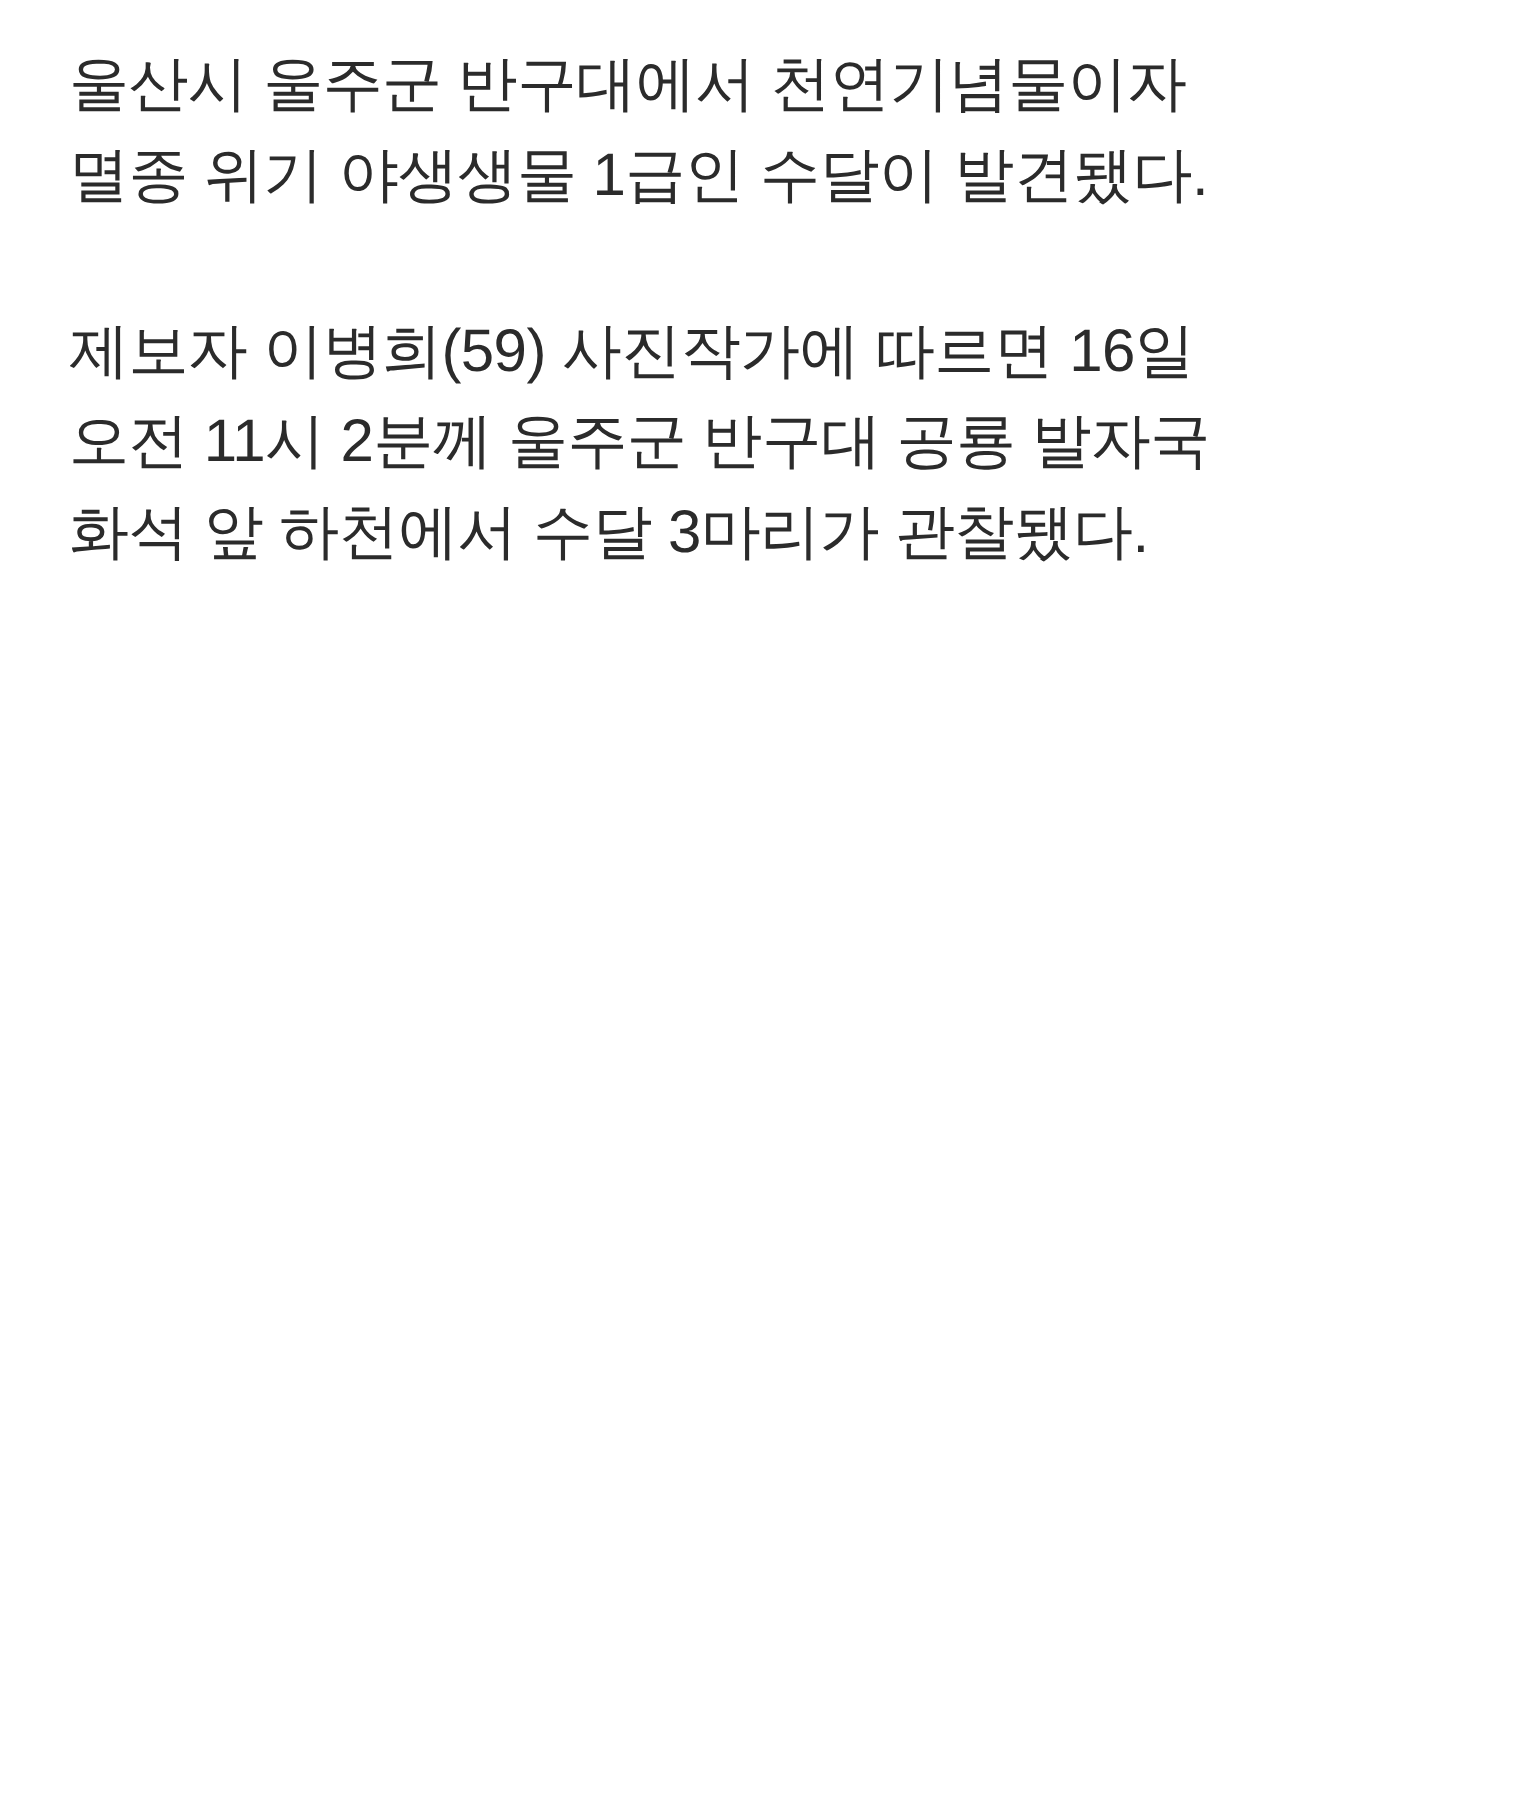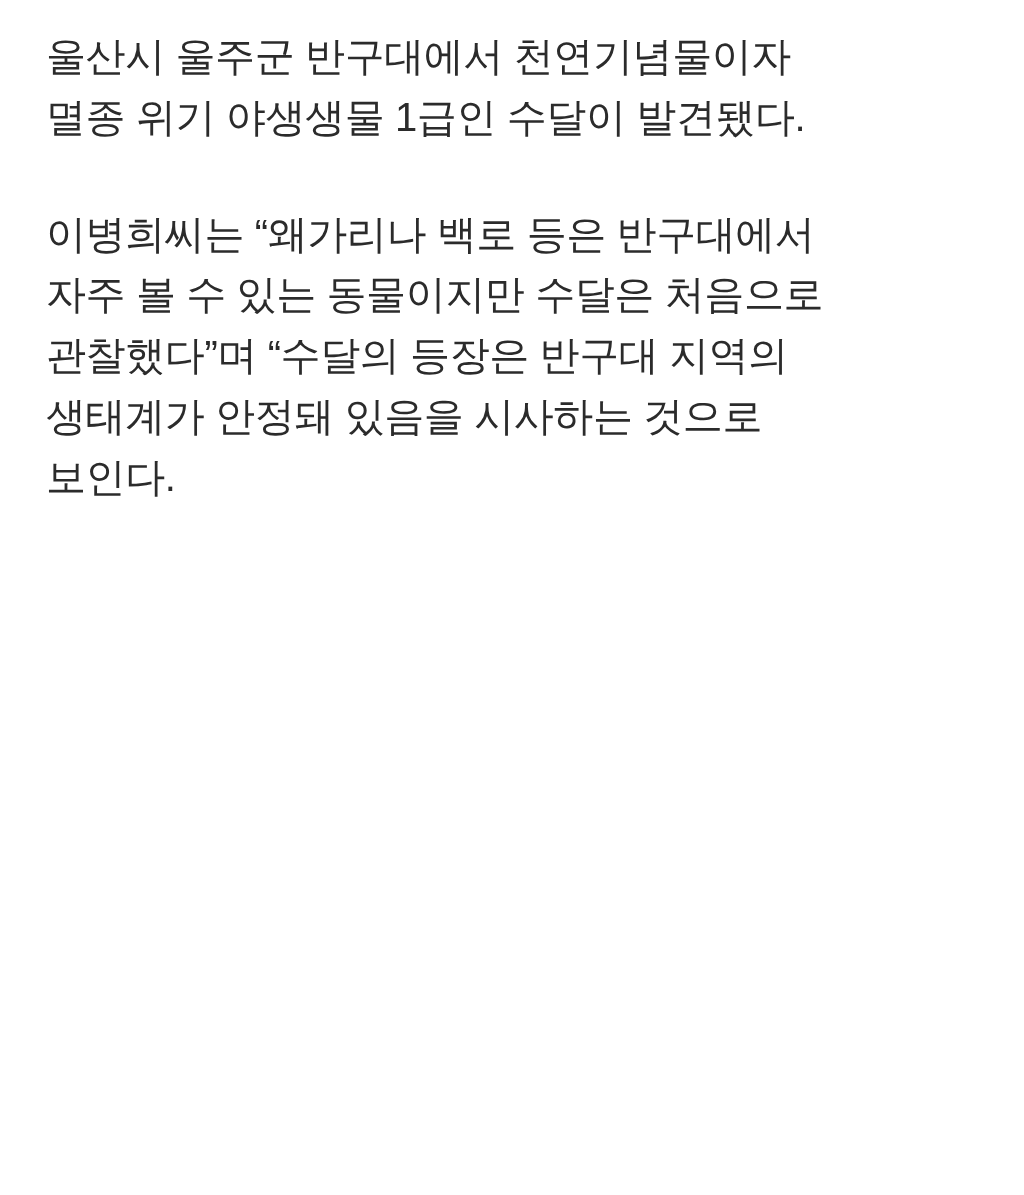--- a/index.html
+++ b/index.html
@@ -29,14 +29,14 @@
   }
   .para:last-child {
     margin-bottom: 0;
   }
 </style>
 </head>
 <body>
 
 <div class="article">
   <p class="para">울산시 울주군 반구대에서 천연기념물이자 멸종 위기 야생생물 1급인 수달이 발견됐다.</p>
-  <p class="para">이병희씨는 “왜가리나 백로 등은 반구대에서 자주 볼 수 있는 동물이지만 수달은 처음으로 관찰했다”며 “수달의 등장은 반구대 지역의 생태계가 안정돼 있음을 시사하는 것으로 보인다.</p>
+  <p class="para">제보자 이병희(59) 사진작가에 따르면 16일 오전 11시 2분께 울주군 반구대 공룡 발자국 화석 앞 하천에서 수달 3마리가 관찰됐다.</p>
 </div>
 
 </body></html>

